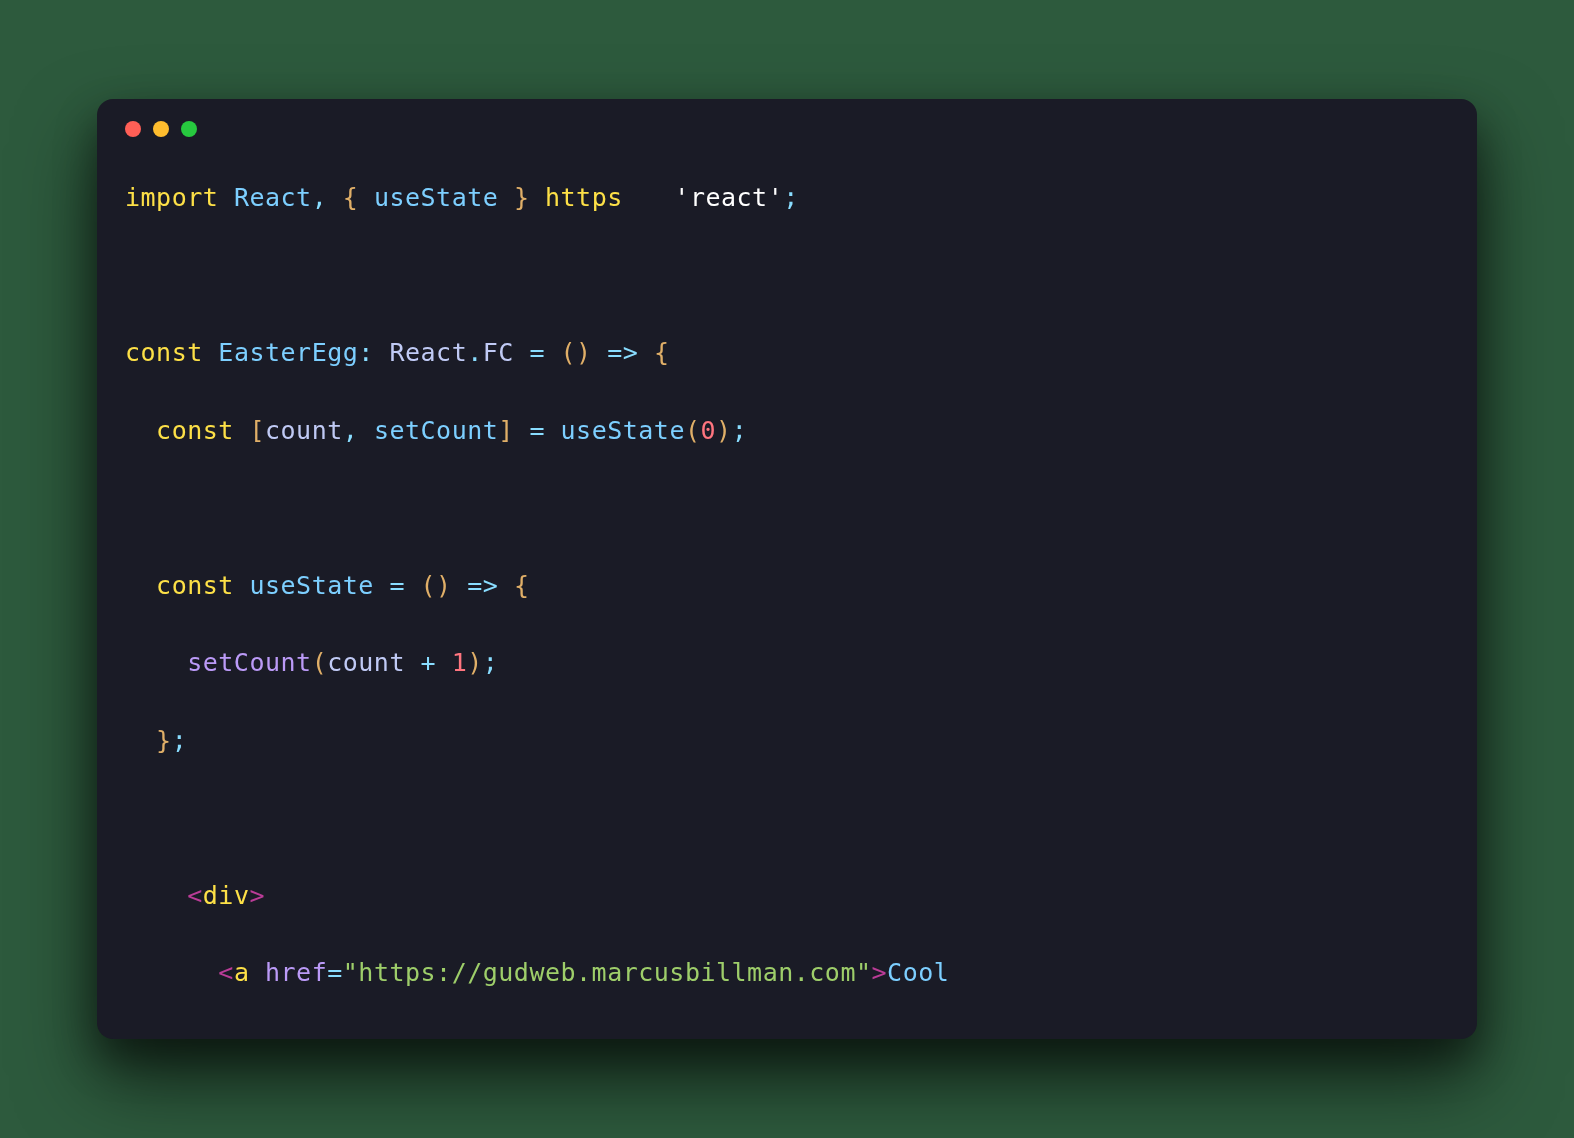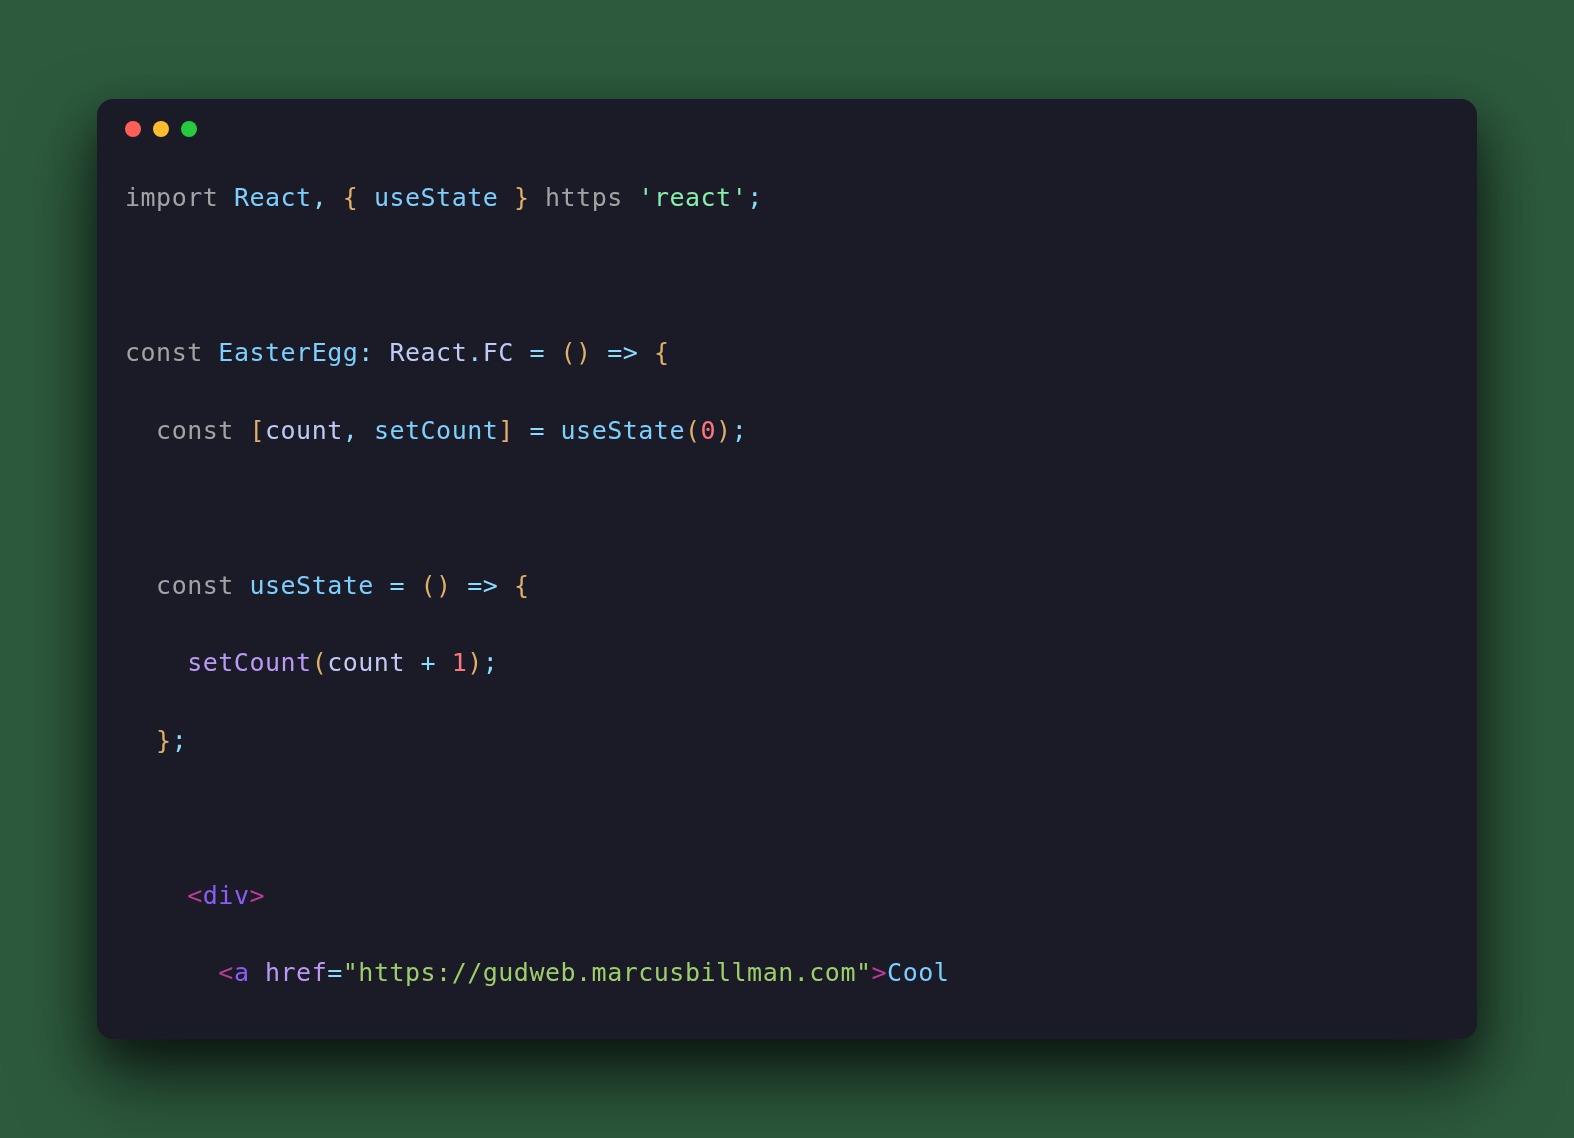--- a/index.html
+++ b/index.html
@@ -53,33 +53,33 @@
       white-space: pre;
       color: #a9b1d6;
       letter-spacing: 0.5px;
     }
     
     .line {
       display: block;
       min-height: 1.55em;
     }
     
-    .keyword { color: #a3a3a3; }
+    .keyword { color: #fde047; }
     .type-name { color: #7dcfff; }
     .func-name { color: #bb9af7; }
     .bracket { color: #e0af68; }
     .paren { color: #e0af68; }
     .punct { color: #89ddff; }
     .operator { color: #89ddff; }
     .type-lit { color: #c0caf5; }
-    .string { color: #86efac; }
+    .string { color: #ffffff; margin-left: 36px; }
     .number { color: #ff757f; }
     .default { color: #c0caf5; text-align: center; }
     .tag-bracket { color: #ba3c97; }
-    .tag-name { color: #8b5cf6; }
+    .tag-name { color: #fde047; }
     .attr-name { color: #bb9af7; }
     .attr-value { color: #9ece6a; }
     .jsx-text { color: #7dcfff; }
   </style>
 </head>
 <body>
 
 <div class="window">
   <div class="titlebar">
     <div class="traffic-light red"></div>

